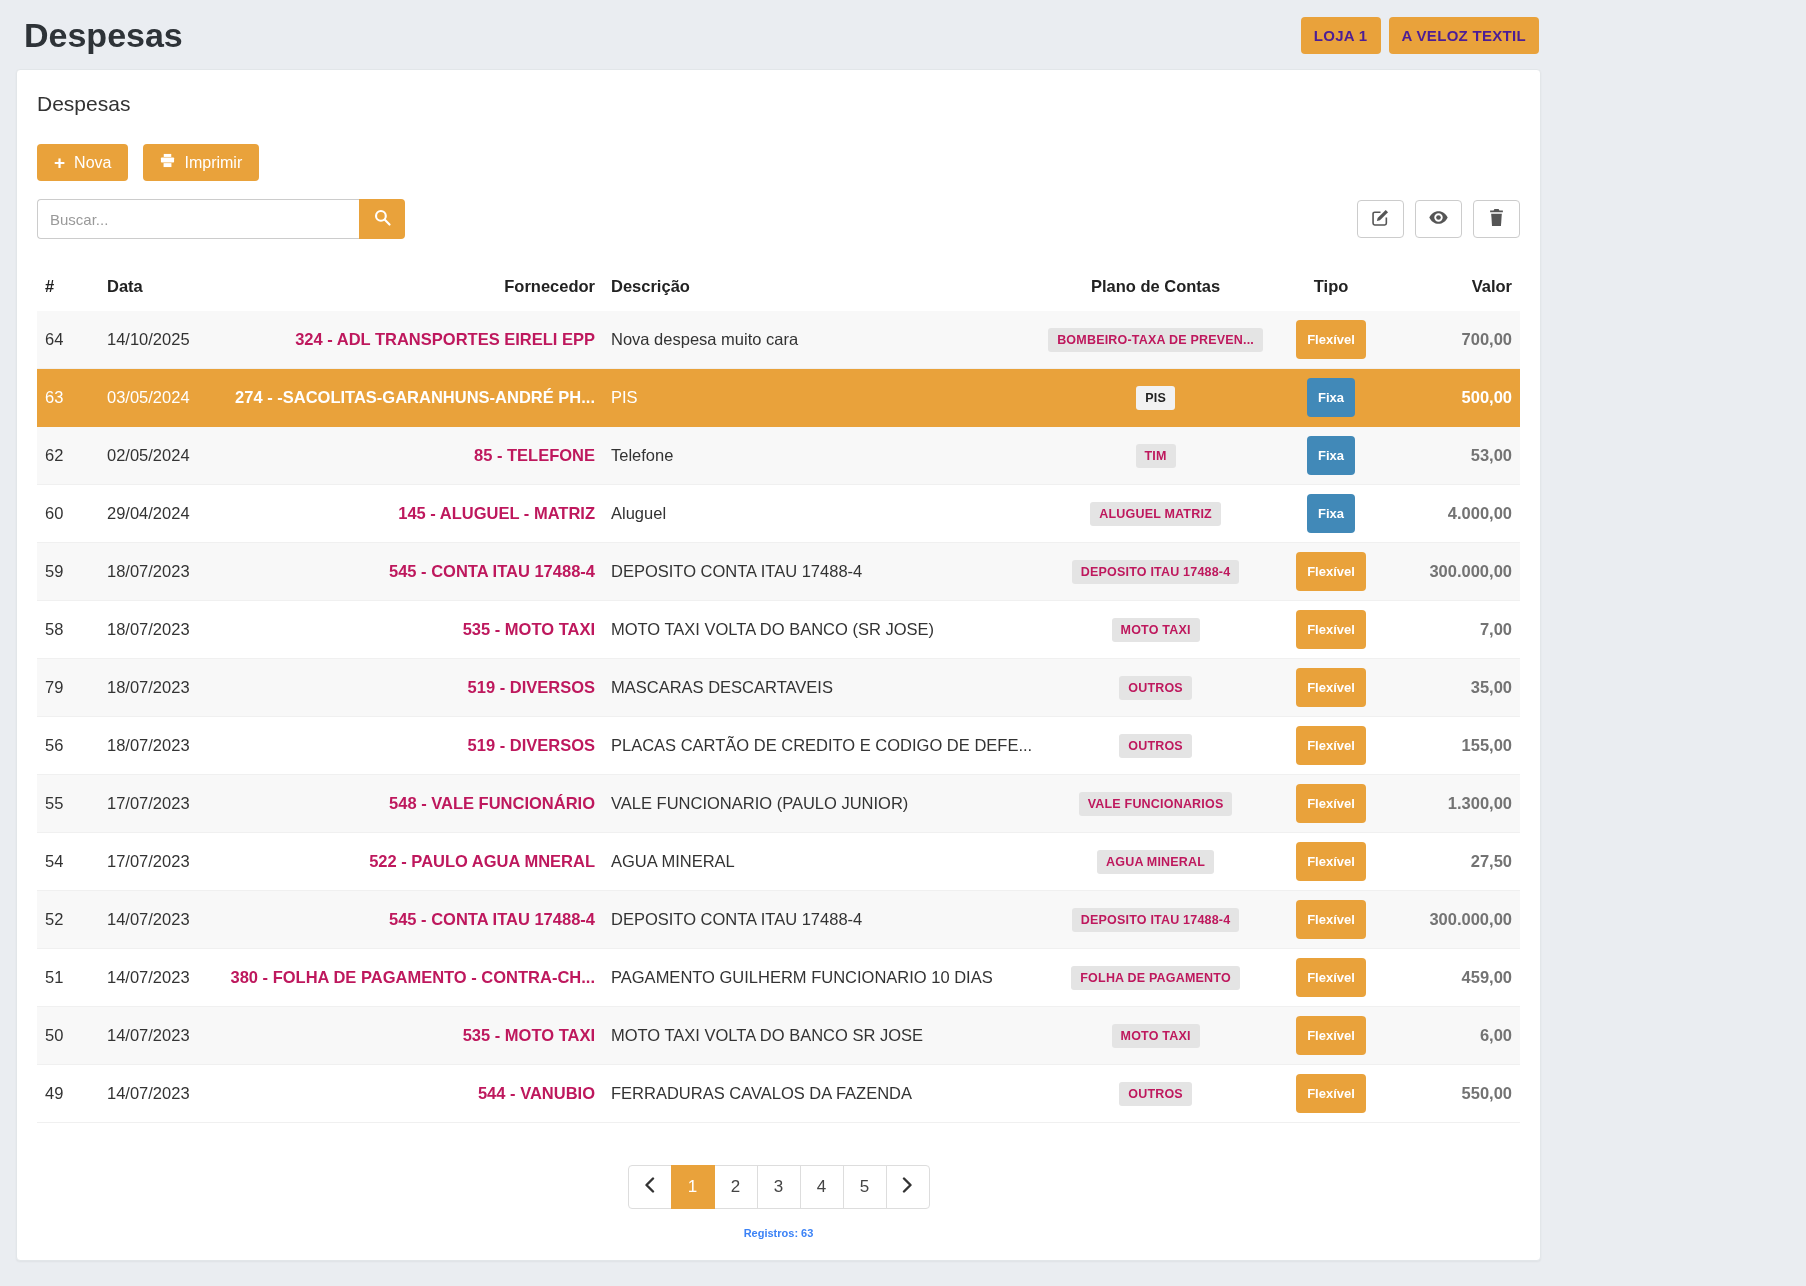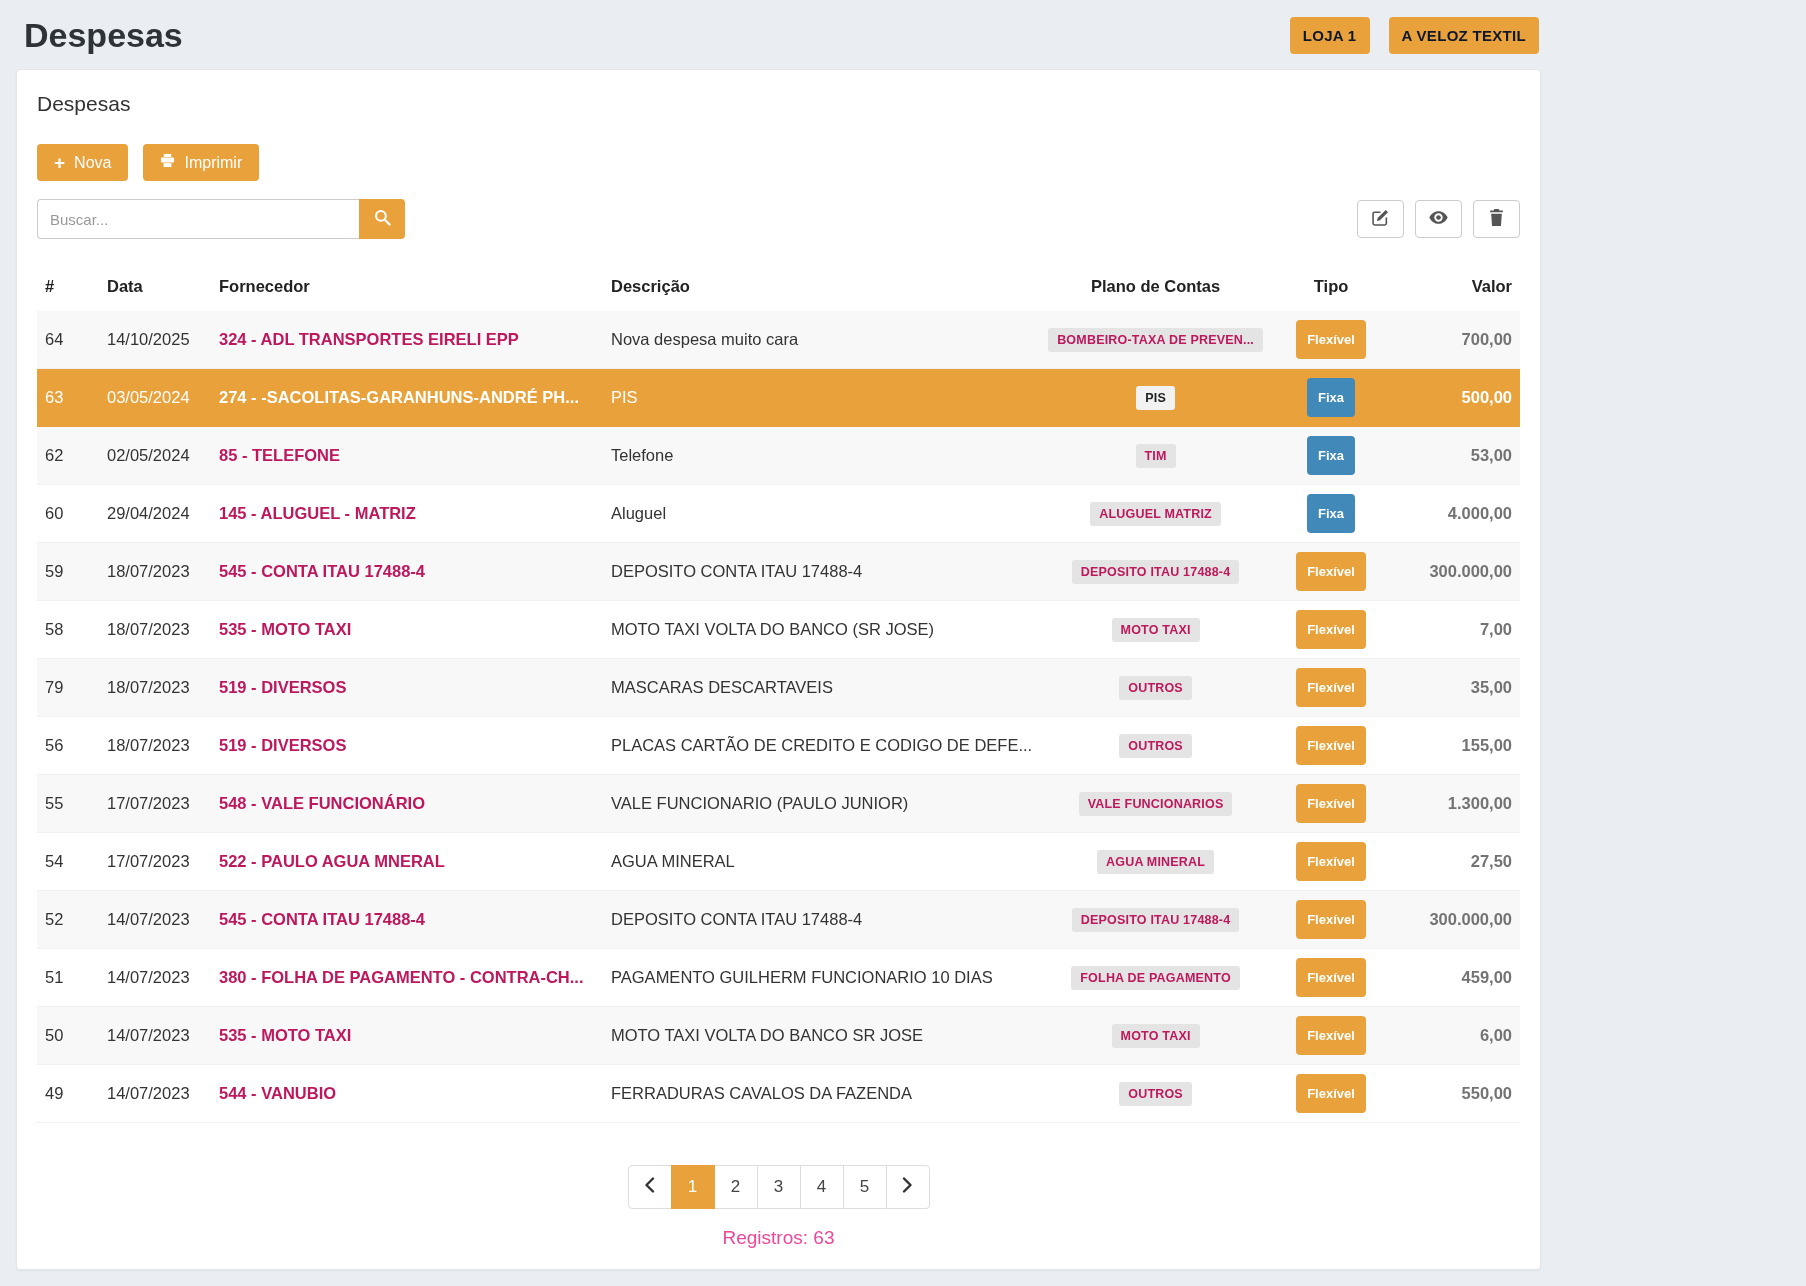--- a/index.html
+++ b/index.html
@@ -23,30 +23,29 @@
   }
   .page-title {
     margin: 0;
     font-size: 34px;
     font-weight: bold;
     color: #2e3338;
   }
   .topbar-buttons { display: flex; gap: 8px; }
   .btn-top {
     background: #e9a23b;
-    color: #0f172a;
+    color: #4c1d95;
     font-weight: bold;
     font-size: 15px;
     letter-spacing: .3px;
     padding: 10px 13px;
     border: none;
     border-radius: 4px;
     font-family: inherit;
     cursor: pointer;
-    margin-left: 11px;
   }
 
   
   .card {
     background: #fff;
     border: 1px solid #e2e6e9;
     border-radius: 4px;
     box-shadow: 0 1px 2px rgba(0,0,0,.05);
     min-height: 1192px;
   }
@@ -124,21 +123,21 @@
   tbody td {
     padding: 9px 8px;
     border-bottom: 1px solid #f0f0f0;
     vertical-align: middle;
     height: 43px;
     white-space: nowrap;
   }
   tbody tr:nth-child(odd) { background: #f8f8f8; }
   .col-id    { width: 62px; }
   .col-data  { width: 112px; }
-  .col-forn  { width: 392px; }
+  .col-forn  { width: 392px; text-align: right; }
   .col-desc  { width: 430px; }
   .col-plano { width: 220px; text-align: center; }
   .col-tipo  { width: 120px; text-align: center; }
   .col-valor { text-align: right; }
   td.col-forn { font-weight: bold; color: #be185d; }
   td.col-valor { font-weight: bold; color: #737373; }
 
   .plano-badge {
     display: inline-block;
     background: #e4e4e4;
@@ -188,23 +187,23 @@
   .page-btn.next { border-radius: 0 4px 4px 0; }
   .page-btn.active {
     background: #e9a23b;
     border-color: #e9a23b;
     color: #fff;
     position: relative;
     z-index: 1;
   }
   .registros {
     text-align: center;
-    font-weight: normal;
-    font-size: 19px;
-    color: #ec4899;
+    font-weight: bold;
+    font-size: 11px;
+    color: #3b82f6;
     margin-top: 18px;
   }
 </style>
 </head>
 <body>
 
 <div class="app">
 
   <div class="topbar">
     <h1 class="page-title">Despesas</h1>

